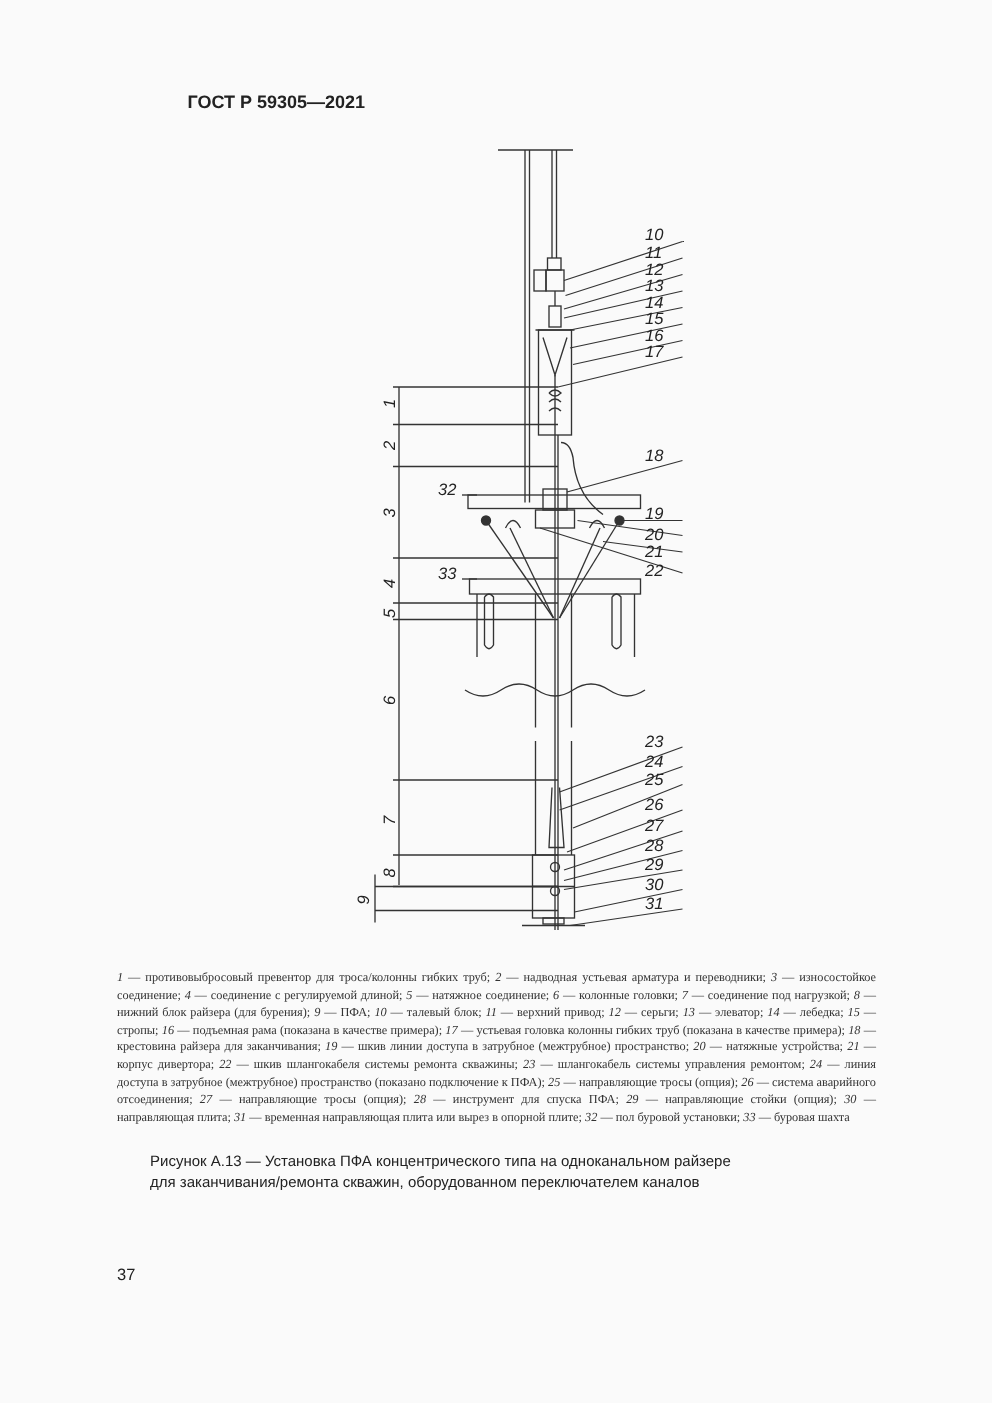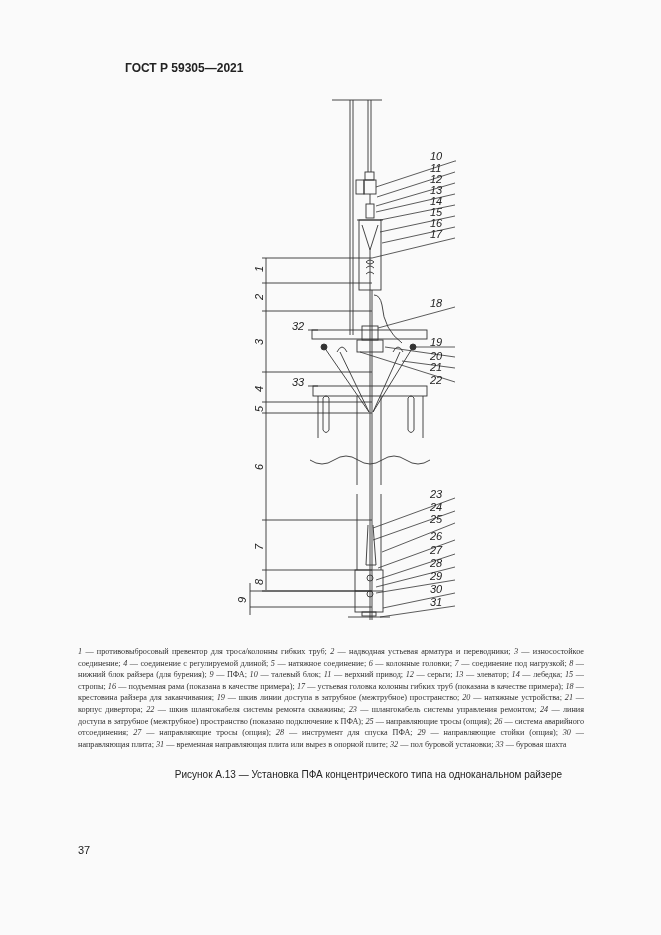--- a/index.html
+++ b/index.html
@@ -24,21 +24,21 @@
     position: absolute; left: 78px; top: 646px;
     width: 506px;
     font-size: 8.2px; line-height: 11.6px;
     font-family: Liberation Serif, serif;
     color: #333;
     text-align: justify;
   }
   .legend .n { font-style: italic; }
   .caption {
     position: absolute; left: 100px; top: 768px;
-    width: 462px; text-align: right;
+    width: 462px; text-align: left;
     font-size: 10px; line-height: 14px; color: #222;
   }
   .page-num {
     position: absolute; left: 78px; top: 844px;
     font-size: 11px; color: #222;
   }
   svg text { font-family: "Liberation Sans", sans-serif; }
 </style>
 </head>
 <body>
@@ -182,15 +182,16 @@
     <text transform="translate(263,550) rotate(-90)">7</text>
     <text transform="translate(263,585) rotate(-90)">8</text>
     <text transform="translate(246,603) rotate(-90)">9</text>
   </g>
 </svg>
 
 <div class="legend" id="legend"><span><span class="n">1</span> — противовыбросовый превентор для троса/колонны гибких труб; </span><span><span class="n">2</span> — надводная устьевая арматура и переводники; </span><span><span class="n">3</span> — износостойкое соединение; </span><span><span class="n">4</span> — соединение с регулируемой длиной; </span><span><span class="n">5</span> — натяжное соединение; </span><span><span class="n">6</span> — колонные головки; </span><span><span class="n">7</span> — соединение под нагрузкой; </span><span><span class="n">8</span> — нижний блок райзера (для бурения); </span><span><span class="n">9</span> — ПФА; </span><span><span class="n">10</span> — талевый блок; </span><span><span class="n">11</span> — верхний привод; </span><span><span class="n">12</span> — серьги; </span><span><span class="n">13</span> — элеватор; </span><span><span class="n">14</span> — лебедка; </span><span><span class="n">15</span> — стропы; </span><span><span class="n">16</span> — подъемная рама (показана в качестве примера); </span><span><span class="n">17</span> — устьевая головка колонны гибких труб (показана в качестве примера); </span><span><span class="n">18</span> — крестовина райзера для заканчивания; </span><span><span class="n">19</span> — шкив линии доступа в затрубное (межтрубное) пространство; </span><span><span class="n">20</span> — натяжные устройства; </span><span><span class="n">21</span> — корпус дивертора; </span><span><span class="n">22</span> — шкив шлангокабеля системы ремонта скважины; </span><span><span class="n">23</span> — шлангокабель системы управления ремонтом; </span><span><span class="n">24</span> — линия доступа в затрубное (межтрубное) пространство (показано подключение к ПФА); </span><span><span class="n">25</span> — направляющие тросы (опция); </span><span><span class="n">26</span> — система аварийного отсоединения; </span><span><span class="n">27</span> — направляющие тросы (опция); </span><span><span class="n">28</span> — инструмент для спуска ПФА; </span><span><span class="n">29</span> — направляющие стойки (опция); </span><span><span class="n">30</span> — направляющая плита; </span><span><span class="n">31</span> — временная направляющая плита или вырез в опорной плите; </span><span><span class="n">32</span> — пол буровой установки; </span><span><span class="n">33</span> — буровая шахта </span></div>
 
 <div class="caption">
   <div>Рисунок А.13 — Установка ПФА концентрического типа на одноканальном райзере</div>
+  <div>для заканчивания/ремонта скважин, оборудованном переключателем каналов</div>
 </div>
 
 <div class="page-num">37</div>
 
 </body></html>

